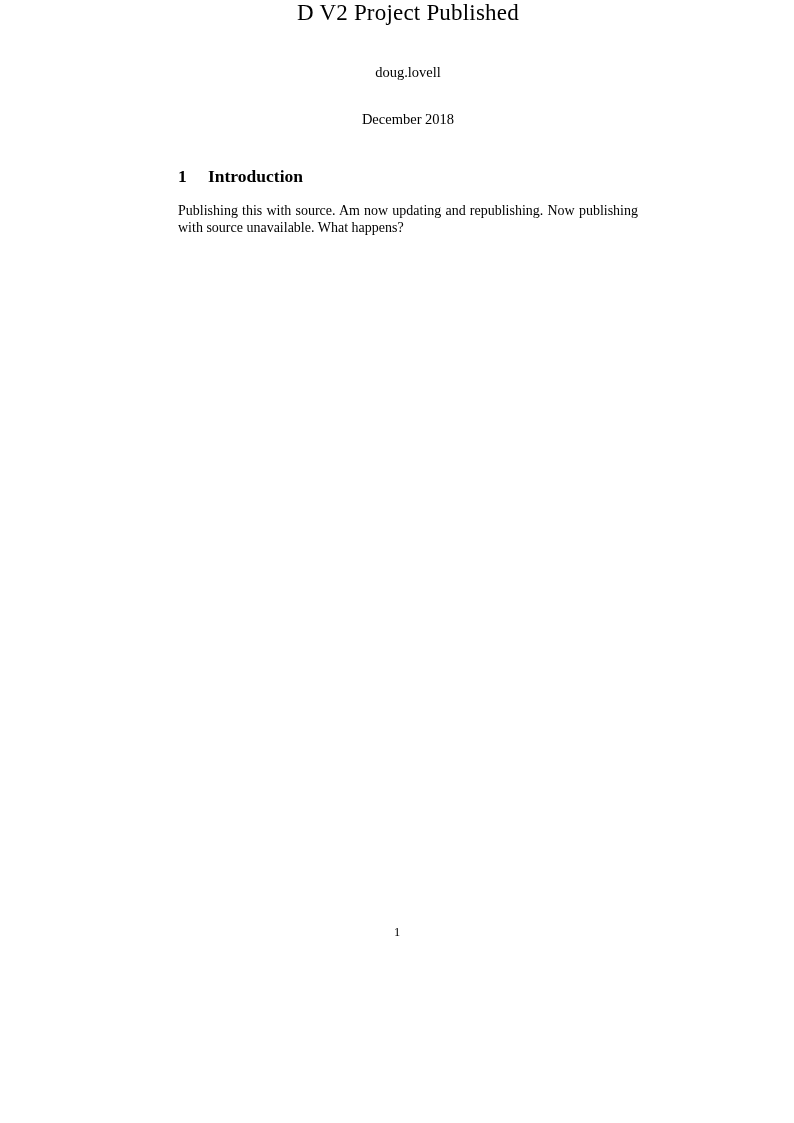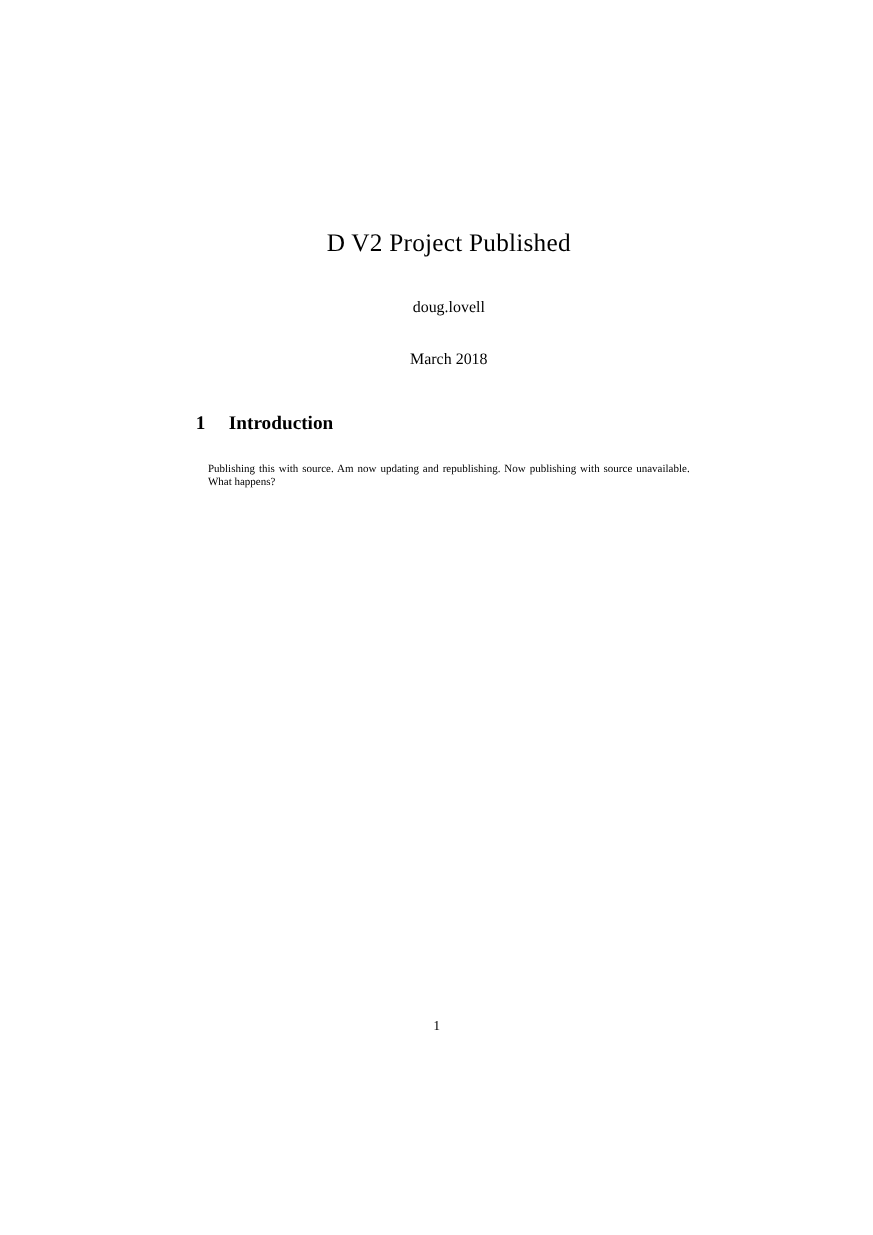--- a/index.html
+++ b/index.html
@@ -18,21 +18,20 @@
     overflow: hidden;
   }
   .content {
     position: absolute;
     left: 178px;
     top: 0;
     width: 460px;
   }
   .doc-title {
     margin: 0;
-    padding-top: 208px;
     font-size: 23px;
     font-weight: normal;
     text-align: center;
     letter-spacing: 0.2px;
   }
   .doc-author {
     margin: 16px;
     padding-top: 22px;
     font-size: 14.5px;
     text-align: center;
@@ -52,23 +51,23 @@
     font-weight: bold;
   }
   .section-number {
     width: 30px;
     flex: 0 0 30px;
   }
   .section-title {
     flex: 1 1 auto;
   }
   .body-text {
-    margin: 11px;
+    margin: 0;
     padding-top: 15px;
-    font-size: 10px;
+    font-size: 14px;
     line-height: 1.22;
     text-align: justify;
     text-justify: inter-word;
     hyphens: manual;
   }
   .page-number {
     position: absolute;
     left: 0;
     right: 0;
     top: 925px;
@@ -76,21 +75,21 @@
     font-size: 12.5px;
   }
 </style>
 </head>
 <body>
 
 <div class="page">
   <div class="content">
     <h1 class="doc-title">D V2 Project Published</h1>
     <div class="doc-author">doug.lovell</div>
-    <div class="doc-date">March 2018</div>
+    <div class="doc-date">December 2018</div>
 
     <h2 class="section-heading">
       <span class="section-number">1</span>
       <span class="section-title">Introduction</span>
     </h2>
 
     <p class="body-text">Publishing this with source. Am now updating and republishing. Now publishing with source unavailable. What happens?</p>
   </div>
 
   <div class="page-number">1</div>

